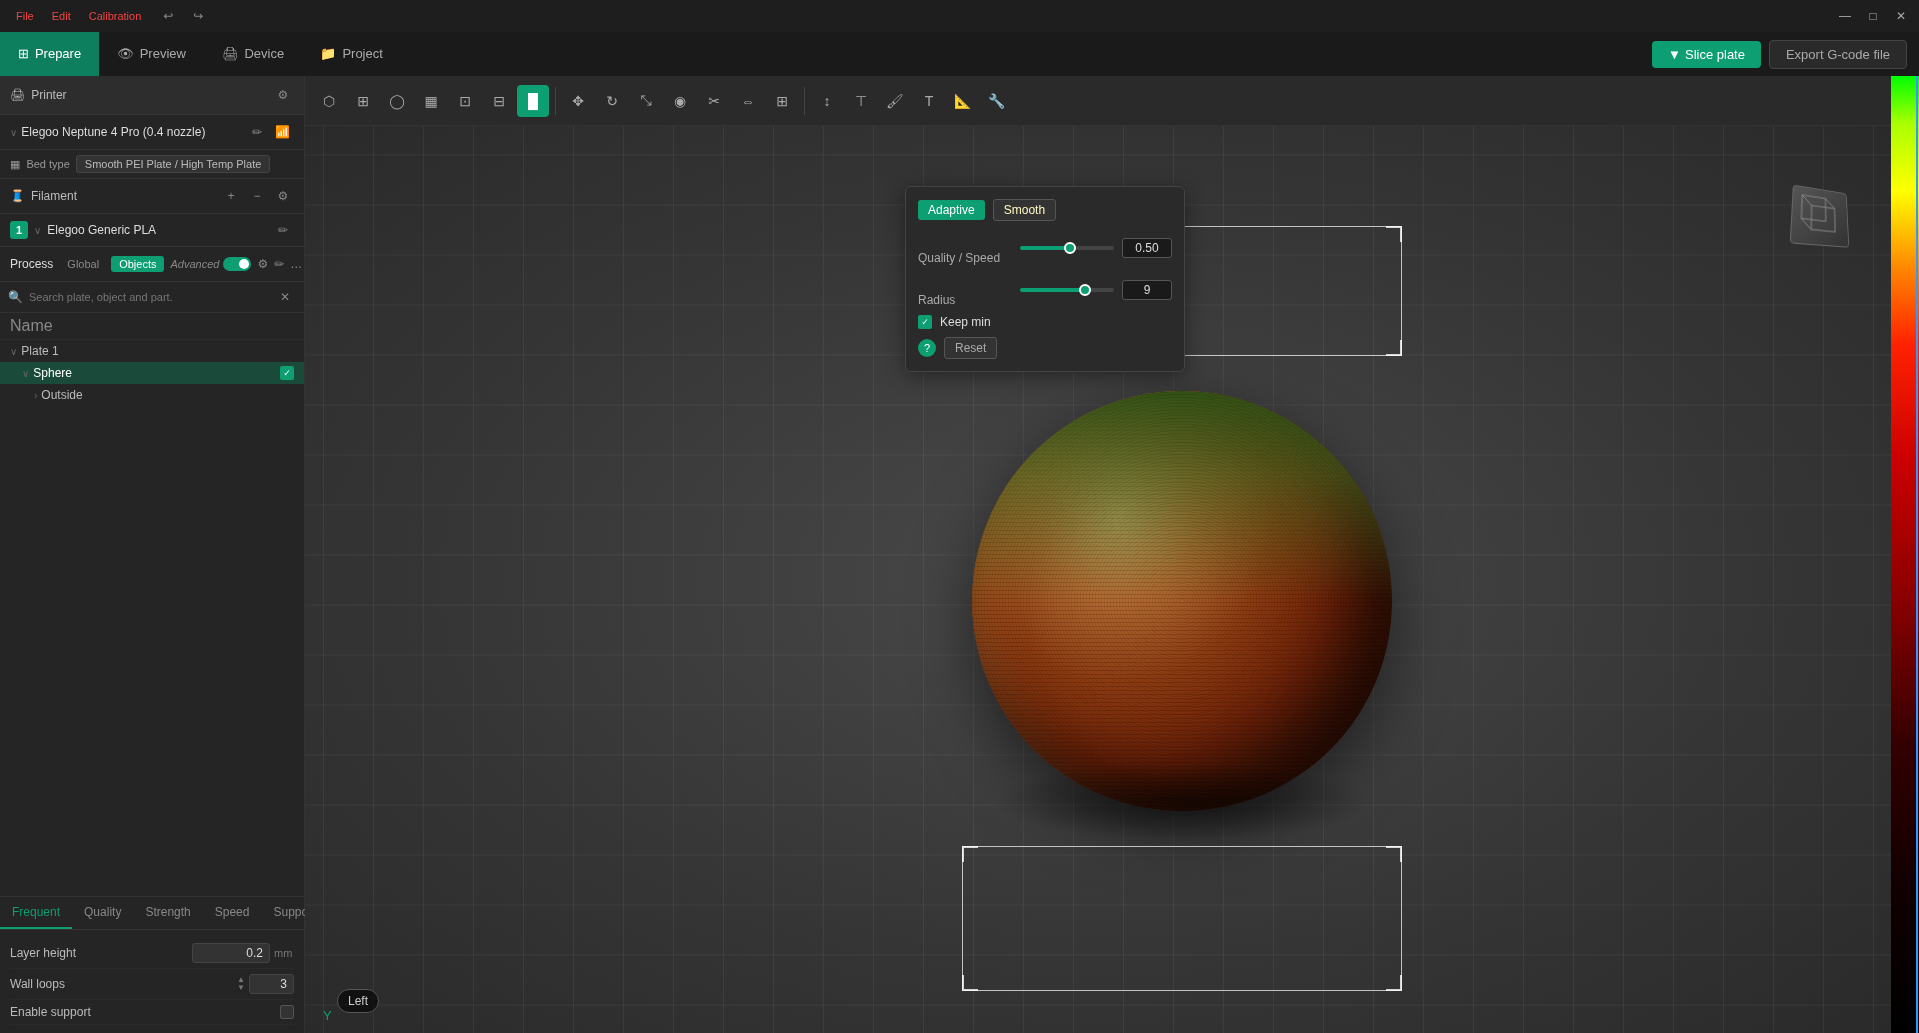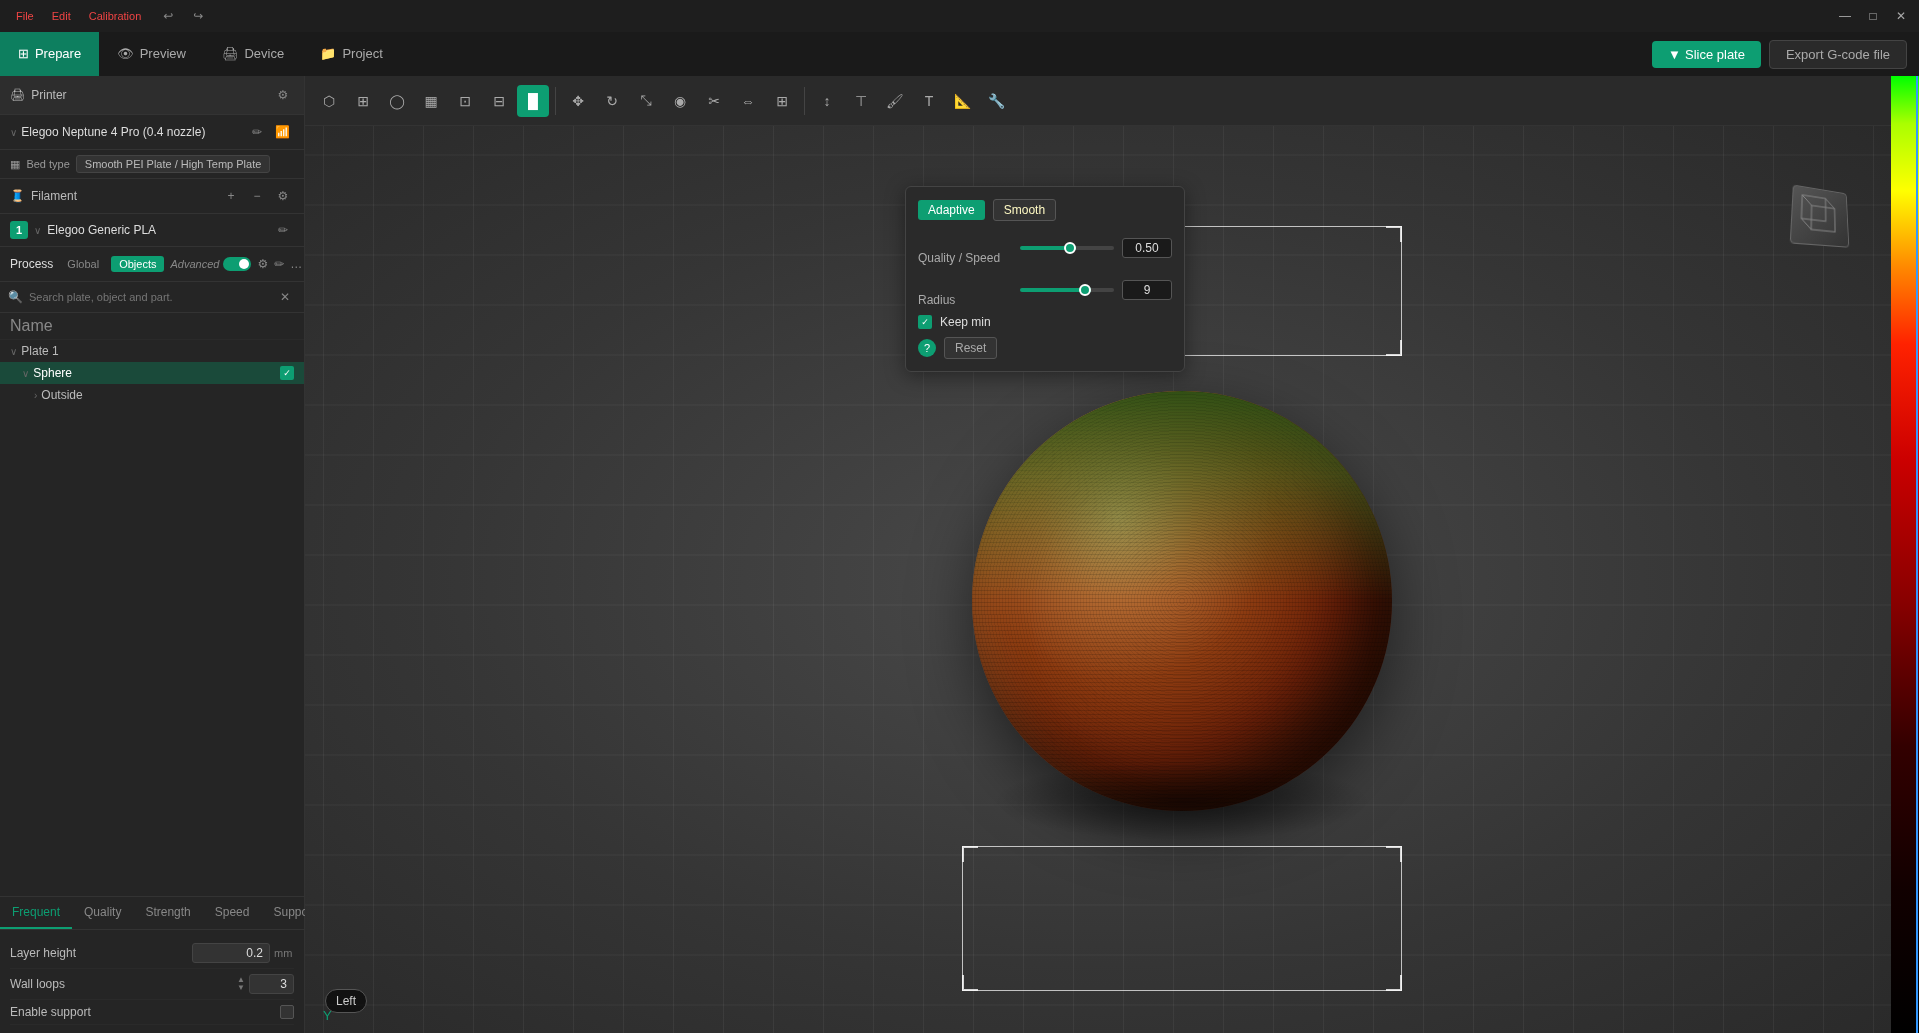--- a/index.html
+++ b/index.html
@@ -514,21 +514,21 @@
         #1a1a1a 100%
       );
       flex-shrink: 0;
       position: relative;
     }
 
     
     .view-indicator {
       position: absolute;
       bottom: 20px;
-      left: 20px;
+      left: 32px;
       background: rgba(0,0,0,0.6);
       border: 1px solid #555;
       border-radius: 12px;
       padding: 4px 10px;
       font-size: 12px;
       color: #ccc;
     }
 
     
     .nav-cube {

